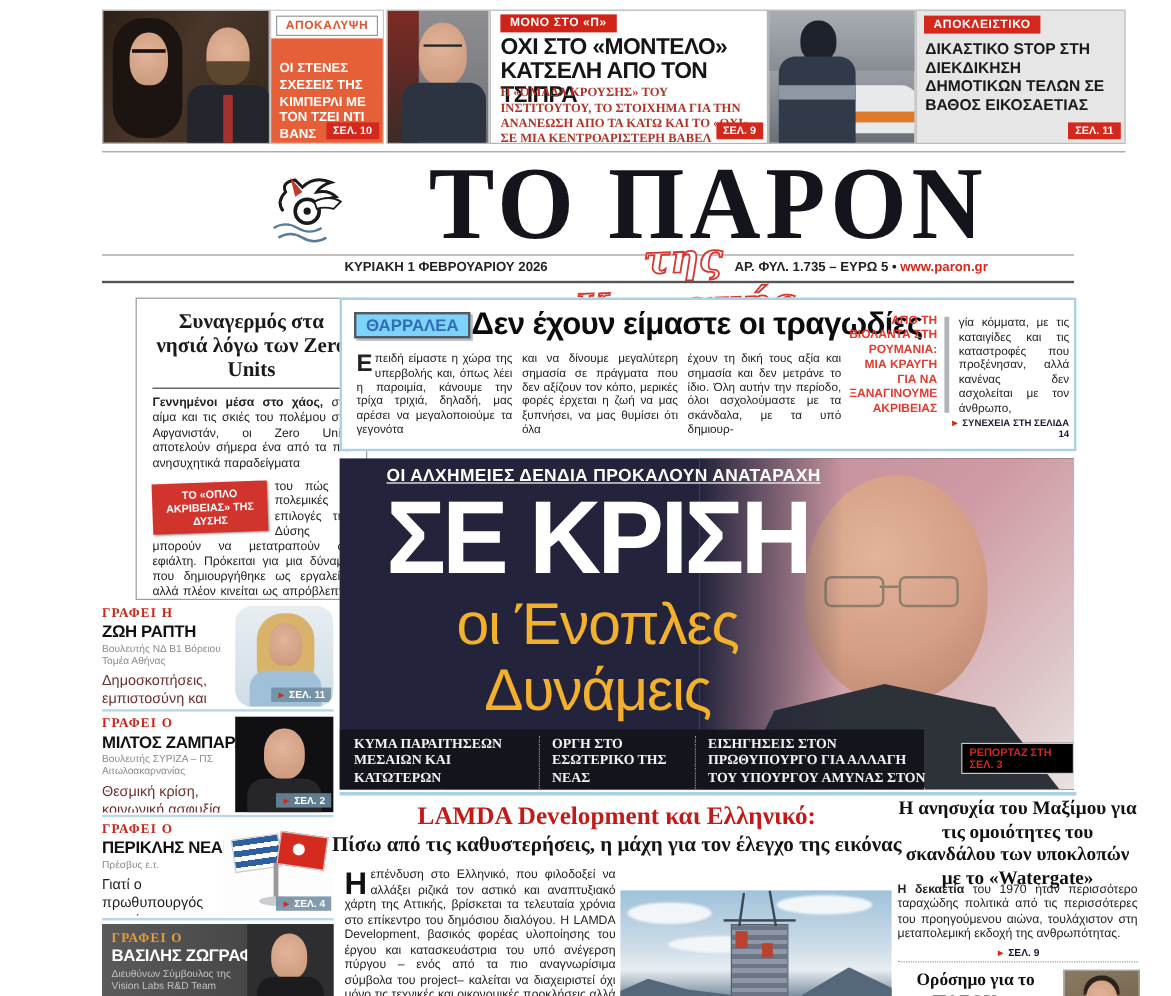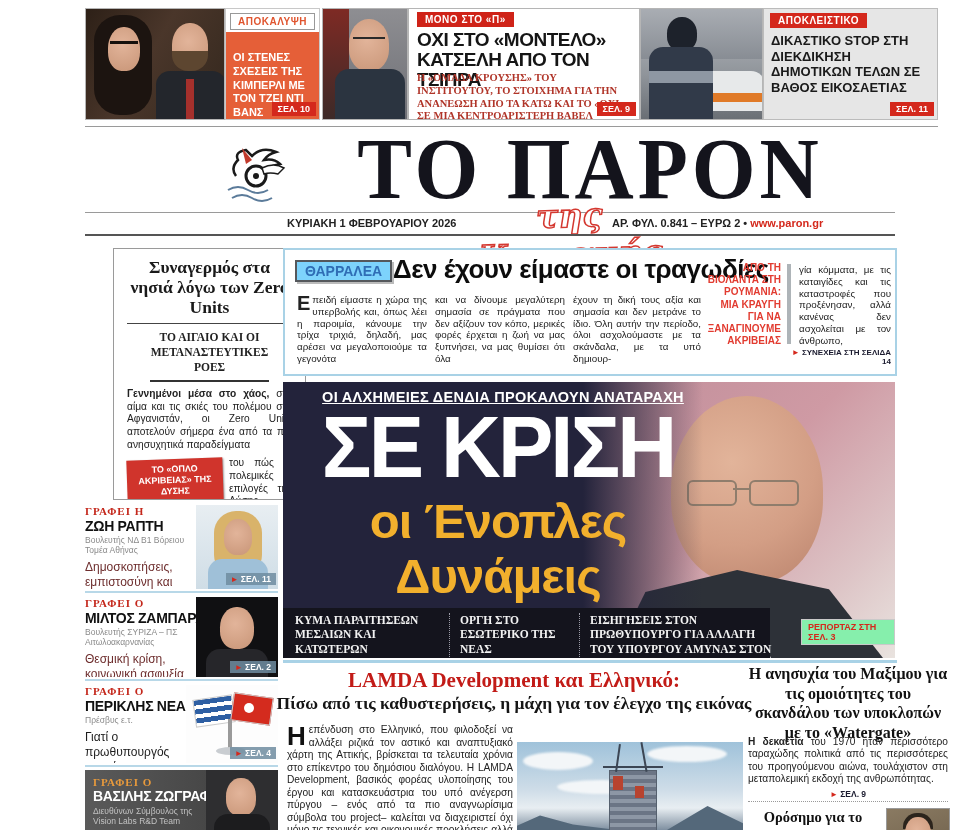--- a/index.html
+++ b/index.html
@@ -108,28 +108,28 @@
         clip-path:polygon(0 100%,12% 25%,46% 0,80% 22%,100% 100%);}
   .mp-shirt{position:absolute;left:140px;bottom:0;width:48px;height:48px;background:#e9e9ec;
         clip-path:polygon(50% 0,0 100%,100% 100%);}
   .mp-tie{position:absolute;left:156px;bottom:0;width:18px;height:44px;background:#24365c;
         clip-path:polygon(30% 0,70% 0,100% 100%,0 100%);}
   .main-kick{position:absolute;left:20px;top:7px;width:400px;z-index:2;text-align:center;color:#fff;
         font-weight:bold;font-size:14.5px;letter-spacing:.3px;text-decoration:underline;}
   .main-h1{position:absolute;left:0;top:22px;width:430px;z-index:2;text-align:center;color:#fff;
         font-weight:bold;font-size:83px;line-height:88px;letter-spacing:-3px;transform:scaleY(1.04);}
   .main-h2{position:absolute;left:0;top:112px;width:430px;z-index:2;text-align:center;color:#f2b02d;
-        font-weight:bold;font-size:49px;line-height:55px;letter-spacing:-1px;}
+        font-weight:normal;font-size:49px;line-height:55px;letter-spacing:-1px;}
   .main-strip{position:absolute;left:0;top:226px;width:487px;height:50px;background:#14141d;z-index:2;}
   .ms-col{position:absolute;top:5px;color:#f2f2f2;font-family:"Liberation Serif",serif;font-weight:bold;
         font-size:11.5px;line-height:1.25;}
   .ms-c1{left:12px;width:142px;}
   .ms-c2{left:166px;width:118px;border-left:1px dotted #9a9aa5;padding-left:10px;}
   .ms-c3{left:296px;width:182px;border-left:1px dotted #9a9aa5;padding-left:10px;}
-  .main-badge{position:absolute;left:518px;top:237px;z-index:3;background:#86efac;border:1px solid #c9c9c9;
+  .main-badge{position:absolute;left:518px;top:237px;z-index:3;background:#000000;border:1px solid #c9c9c9;
         color:#d4281c;font-weight:bold;font-size:9px;padding:2px 6px;}
   .main-rule{position:absolute;left:283px;top:660px;width:614px;height:3px;background:#a9d2e6;}
 
   
   .lam-red{position:absolute;left:283px;top:668px;width:462px;text-align:center;
         font-family:"Liberation Serif",serif;font-weight:bold;font-size:21px;color:#c21b17;white-space:nowrap;}
   .lam-black{position:absolute;left:263px;top:693px;width:502px;text-align:center;
         font-family:"Liberation Serif",serif;font-weight:bold;font-size:17.5px;color:#151515;white-space:nowrap;}
   .lam-body{position:absolute;left:287px;top:724px;width:226px;height:106px;overflow:hidden;
         font-size:10.2px;line-height:1.23;text-align:justify;color:#222;}
@@ -227,44 +227,43 @@
       <path d="M40 30 Q52 24 62 30 L56 36 Q48 34 42 36 Z" fill="#fff" stroke="#1a1a1a" stroke-width="1.5"></path>
     </svg>
   </div>
 
   <div class="mast-title">ΤΟ ΠΑΡΟΝ</div>
 
   <div class="rule" style="left:85px;top:212px;width:810px;height:1px;"></div>
   <div class="mast-date">ΚΥΡΙΑΚΗ 1 ΦΕΒΡΟΥΑΡΙΟΥ 2026</div>
   <div class="mast-edition">της Κυριακής</div>
   <div class="mast-issue">
-    <span>ΑΡ. ΦΥΛ. 0.841  –  ΕΥΡΩ 2 •</span>
+    <span>ΑΡ. ΦΥΛ. 1.735  –  ΕΥΡΩ 5 •</span>
     <span class="mast-site">www.paron.gr</span>
   </div>
   <div class="rule" style="left:85px;top:234px;width:810px;height:2px;background:#555;"></div>
 
   <div class="zu-box">
     <div class="zu-title">Συναγερμός στα νησιά λόγω των Zero Units</div>
-    <div class="zu-sub">ΤΟ ΑΙΓΑΙΟ ΚΑΙ ΟΙ ΜΕΤΑΝΑΣΤΕΥΤΙΚΕΣ ΡΟΕΣ</div>
     <div class="zu-body">
       <span style="font-weight:bold">Γεννημένοι μέσα στο χάος,</span><span> στο αίμα και τις σκιές του πολέμου στο Αφγανιστάν, οι Zero Units αποτελούν σήμερα ένα από τα πιο ανησυχητικά παραδείγματα</span>
     </div>
     <div class="zu-body">
       <span class="zu-inset">ΤΟ «ΟΠΛΟ ΑΚΡΙΒΕΙΑΣ» ΤΗΣ ΔΥΣΗΣ</span>
       <span>του πώς οι πολεμικές επιλογές της Δύσης μπορούν να μετατραπούν σε εφιάλτη. Πρόκειται για μια δύναμη που δημιουργήθηκε ως εργαλείο, αλλά πλέον κινείται ως απρόβλεπτη απειλή – αόρατη, ευέλικτη και δυνητικά θανατηφόρα.</span>
     </div>
 
   </div>
 
   <div class="auth" style="top:505px;height:84px;">
     <div class="auth-kick">ΓΡΑΦΕΙ Η</div>
     <div class="auth-name">ΖΩΗ ΡΑΠΤΗ</div>
     <div class="auth-role" style="width:104px;">Βουλευτής ΝΔ Β1 Βόρειου Τομέα Αθήνας</div>
     <div class="auth-teaser maroon">Δημοσκοπήσεις, εμπιστοσύνη και σταθερή πορεία ευθύνης</div>
-    <div class="auth-photo" style="width:82px;height:84px;background:linear-gradient(180deg,#e8eef2,#cfdde6);">
+    <div class="auth-photo" style="width:82px;height:84px;background:linear-gradient(180deg,#e8eef2,#cfdde6);border-radius:14px;">
       <div class="abs" style="left:18px;top:6px;width:48px;height:66px;background:#d9b36a;border-radius:22px;"></div>
       <div class="head-sil abs skin" style="left:28px;top:14px;width:28px;height:36px;"></div>
       <div class="body-sil abs" style="left:12px;top:54px;width:60px;height:30px;background:#9fc0d8;"></div>
       <div class="selb"><span class="arrow">►</span> <span>ΣΕΛ. 11</span></div>
     </div>
   </div>
   <div class="sb-divider" style="top:591px;"></div>
 
   <div class="auth" style="top:597px;height:80px;">
     <div class="auth-kick">ΓΡΑΦΕΙ Ο</div>

